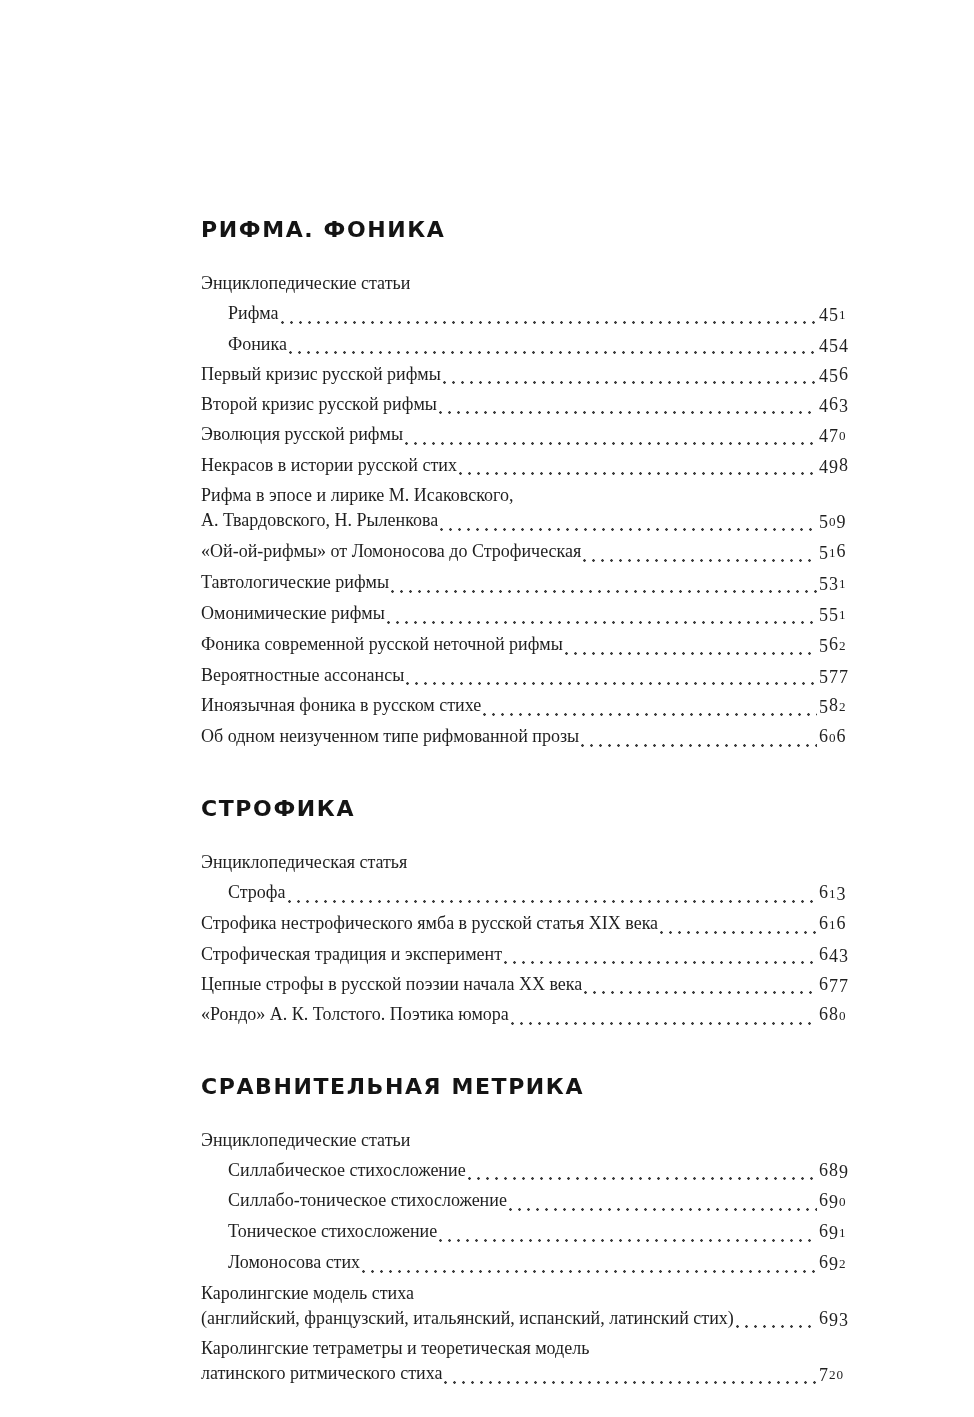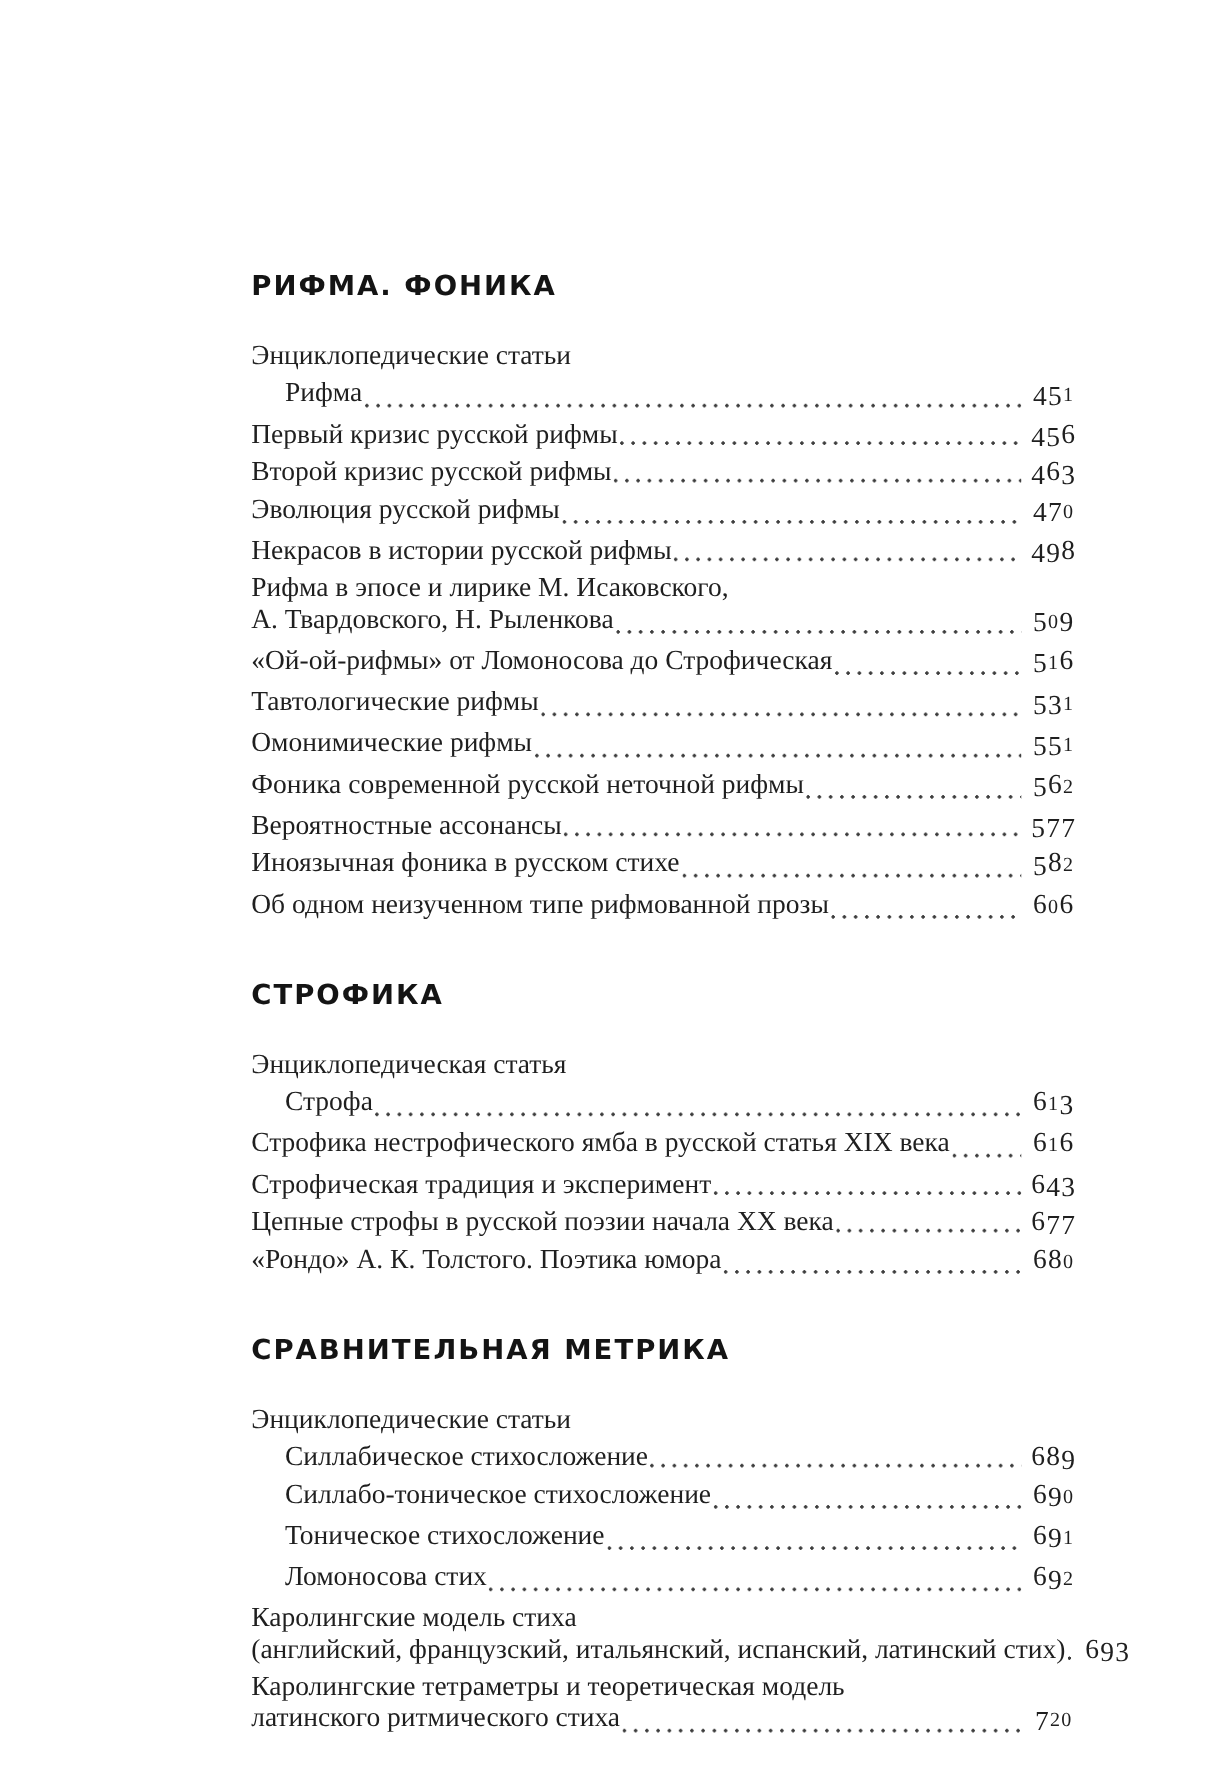--- a/index.html
+++ b/index.html
@@ -23,42 +23,42 @@
   .section-heading {
     font-family: "DejaVu Sans", "Liberation Sans", sans-serif;
     font-weight: 700;
     font-size: 22px;
     line-height: 26px;
     letter-spacing: 1.6px;
     color: #141414;
     margin: 0 0 25px 0;
   }
   .toc-item {
-    font-size: 22px;
+    font-size: 18px;
     padding: 2.5px 0;
   }
   .toc-item .line { line-height: 25px; }
   .indent { padding-left: 27px; }
   .leader-line {
     display: flex;
     align-items: stretch;
   }
   .entry-text { white-space: nowrap; }
   .dots {
     flex: 1 1 auto;
     min-width: 6px;
     margin: 0 2px;
     background-image: radial-gradient(circle, #3c3c3c 1.15px, rgba(0,0,0,0) 1.5px);
     background-size: 9px 9px;
     background-repeat: repeat-x;
     background-position: 6px bottom;
   }
   .page-num {
     white-space: nowrap;
-    text-align: center;
+    text-align: left;
     min-width: 48px;
     letter-spacing: 1px;
   }
   
   .fig-x   { font-size: 0.73em; }
   .fig-asc { font-size: 1em; }
   .fig-desc { display: inline-block; transform: translateY(0.13em); }
 </style>
 </head>
 <body>
@@ -71,20 +71,27 @@
           <div class="toc-item group-label">
             <div class="line">Энциклопедические статьи</div>
           </div>
           <div class="toc-item entry indent">
             <div class="line leader-line">
               <span class="entry-text">Рифма</span>
               <span class="dots"></span>
               <span class="page-num"><span class="fig-desc">4</span><span class="fig-desc">5</span><span class="fig-x">1</span></span>
             </div>
           </div>
+          <div class="toc-item entry indent">
+            <div class="line leader-line">
+              <span class="entry-text">Фоника</span>
+              <span class="dots"></span>
+              <span class="page-num"><span class="fig-desc">4</span><span class="fig-desc">5</span><span class="fig-desc">4</span></span>
+            </div>
+          </div>
           <div class="toc-item entry">
             <div class="line leader-line">
               <span class="entry-text">Первый кризис русской рифмы</span>
               <span class="dots"></span>
               <span class="page-num"><span class="fig-desc">4</span><span class="fig-desc">5</span><span class="fig-asc">6</span></span>
             </div>
           </div>
           <div class="toc-item entry">
             <div class="line leader-line">
               <span class="entry-text">Второй кризис русской рифмы</span>
@@ -94,21 +101,21 @@
           </div>
           <div class="toc-item entry">
             <div class="line leader-line">
               <span class="entry-text">Эволюция русской рифмы</span>
               <span class="dots"></span>
               <span class="page-num"><span class="fig-desc">4</span><span class="fig-desc">7</span><span class="fig-x">0</span></span>
             </div>
           </div>
           <div class="toc-item entry">
             <div class="line leader-line">
-              <span class="entry-text">Некрасов в истории русской рифмы</span>
+              <span class="entry-text">Некрасов в истории русской стих</span>
               <span class="dots"></span>
               <span class="page-num"><span class="fig-desc">4</span><span class="fig-desc">9</span><span class="fig-asc">8</span></span>
             </div>
           </div>
           <div class="toc-item entry">
             <div class="line">Рифма в эпосе и лирике М. Исаковского,</div>
             <div class="line leader-line">
               <span class="entry-text">А. Твардовского, Н. Рыленкова</span>
               <span class="dots"></span>
               <span class="page-num"><span class="fig-desc">5</span><span class="fig-x">0</span><span class="fig-desc">9</span></span>

